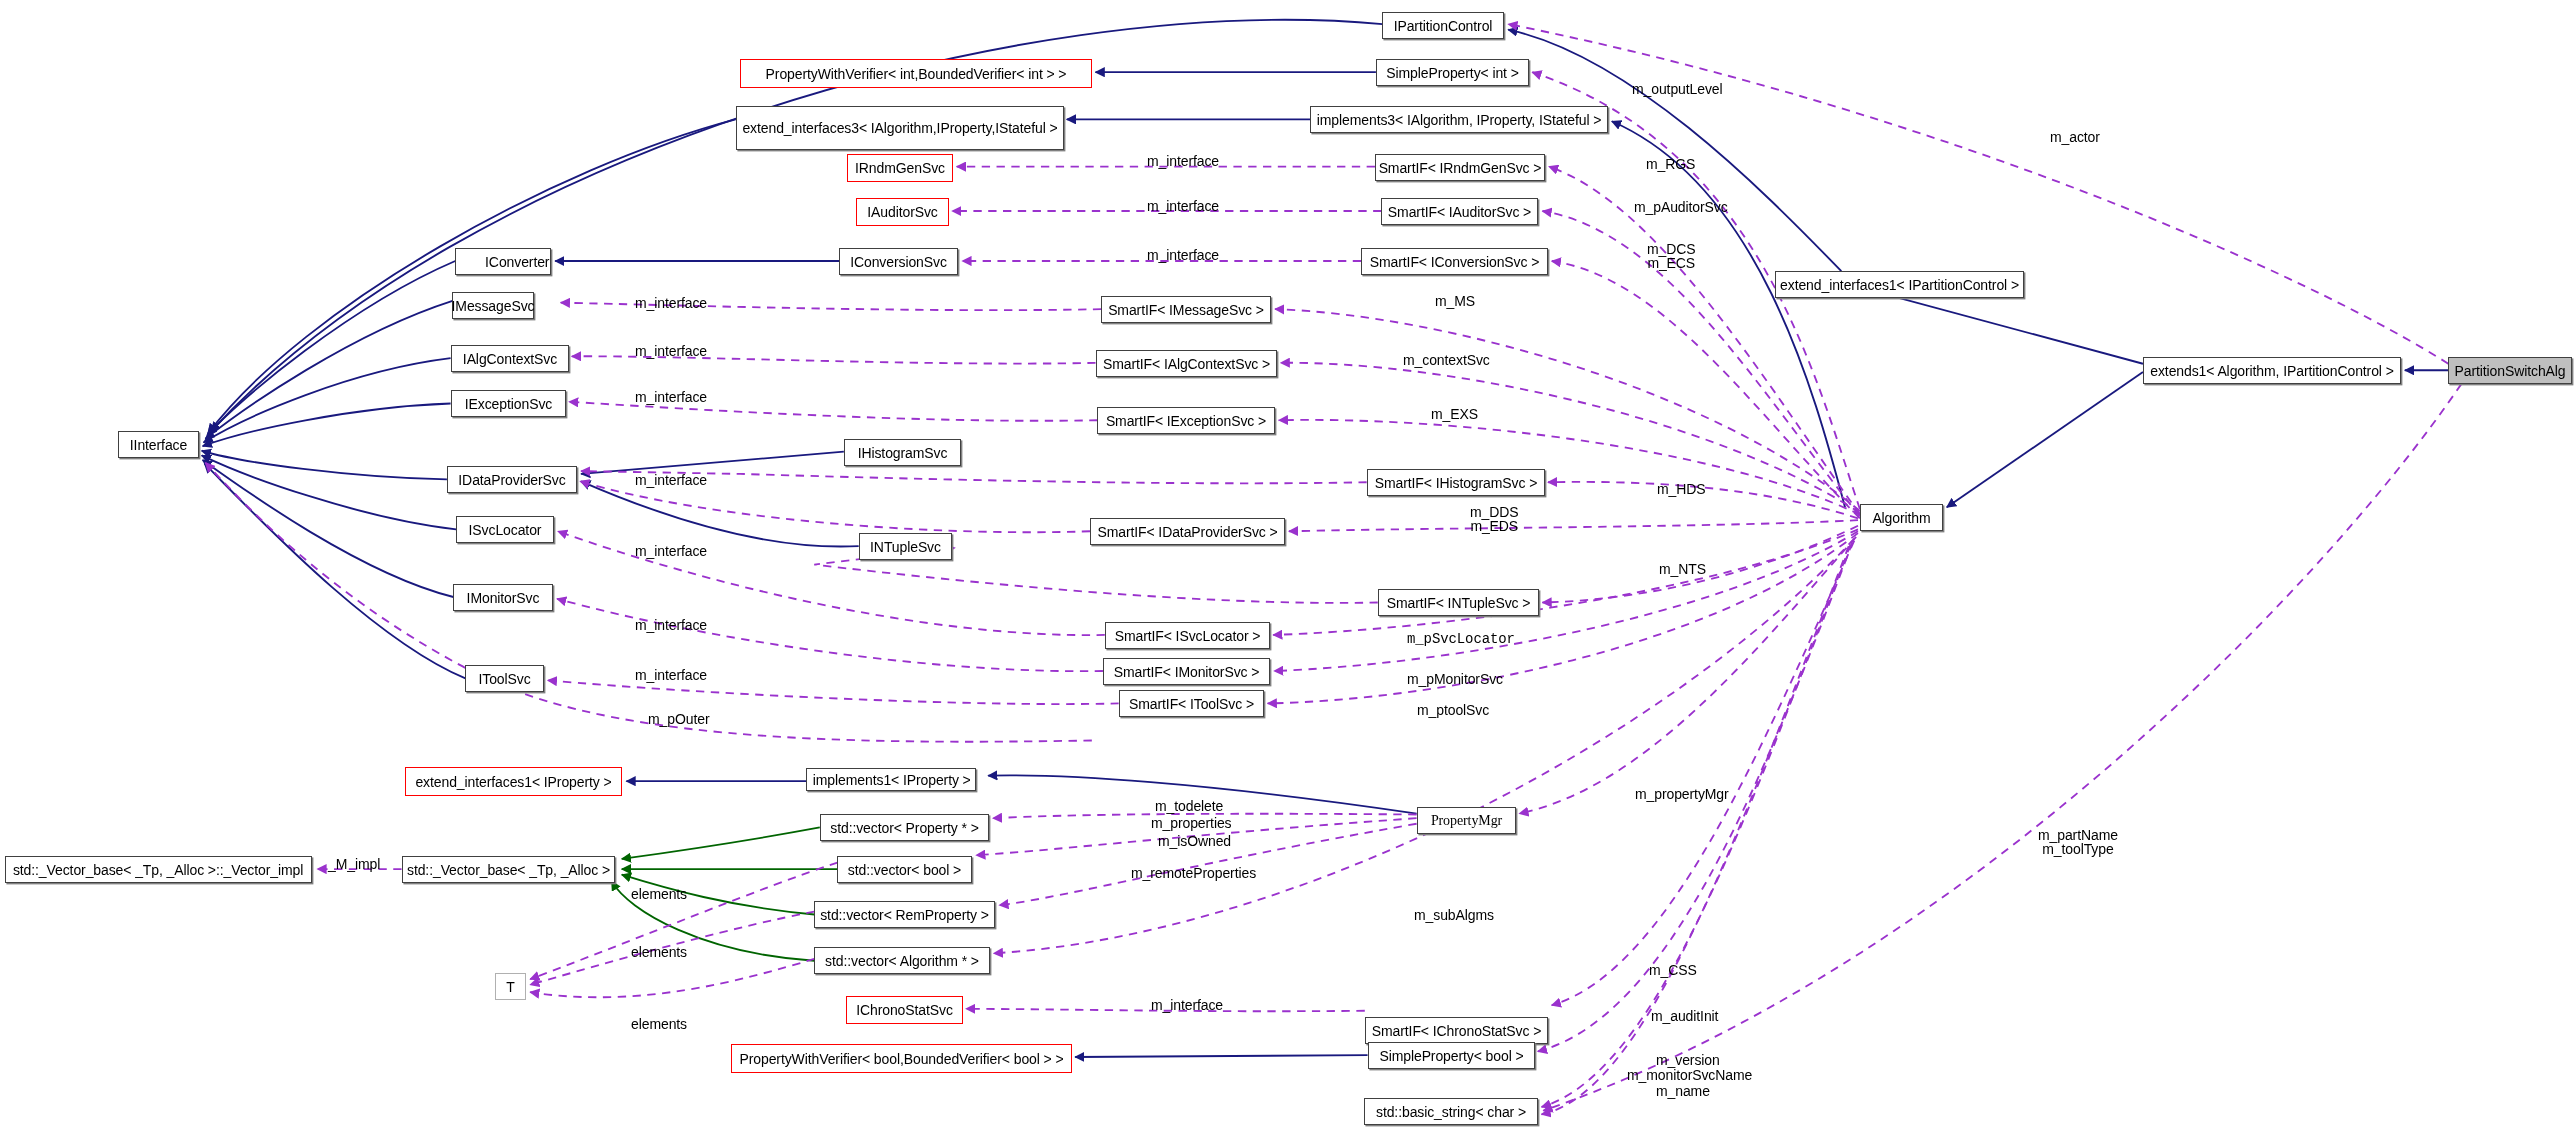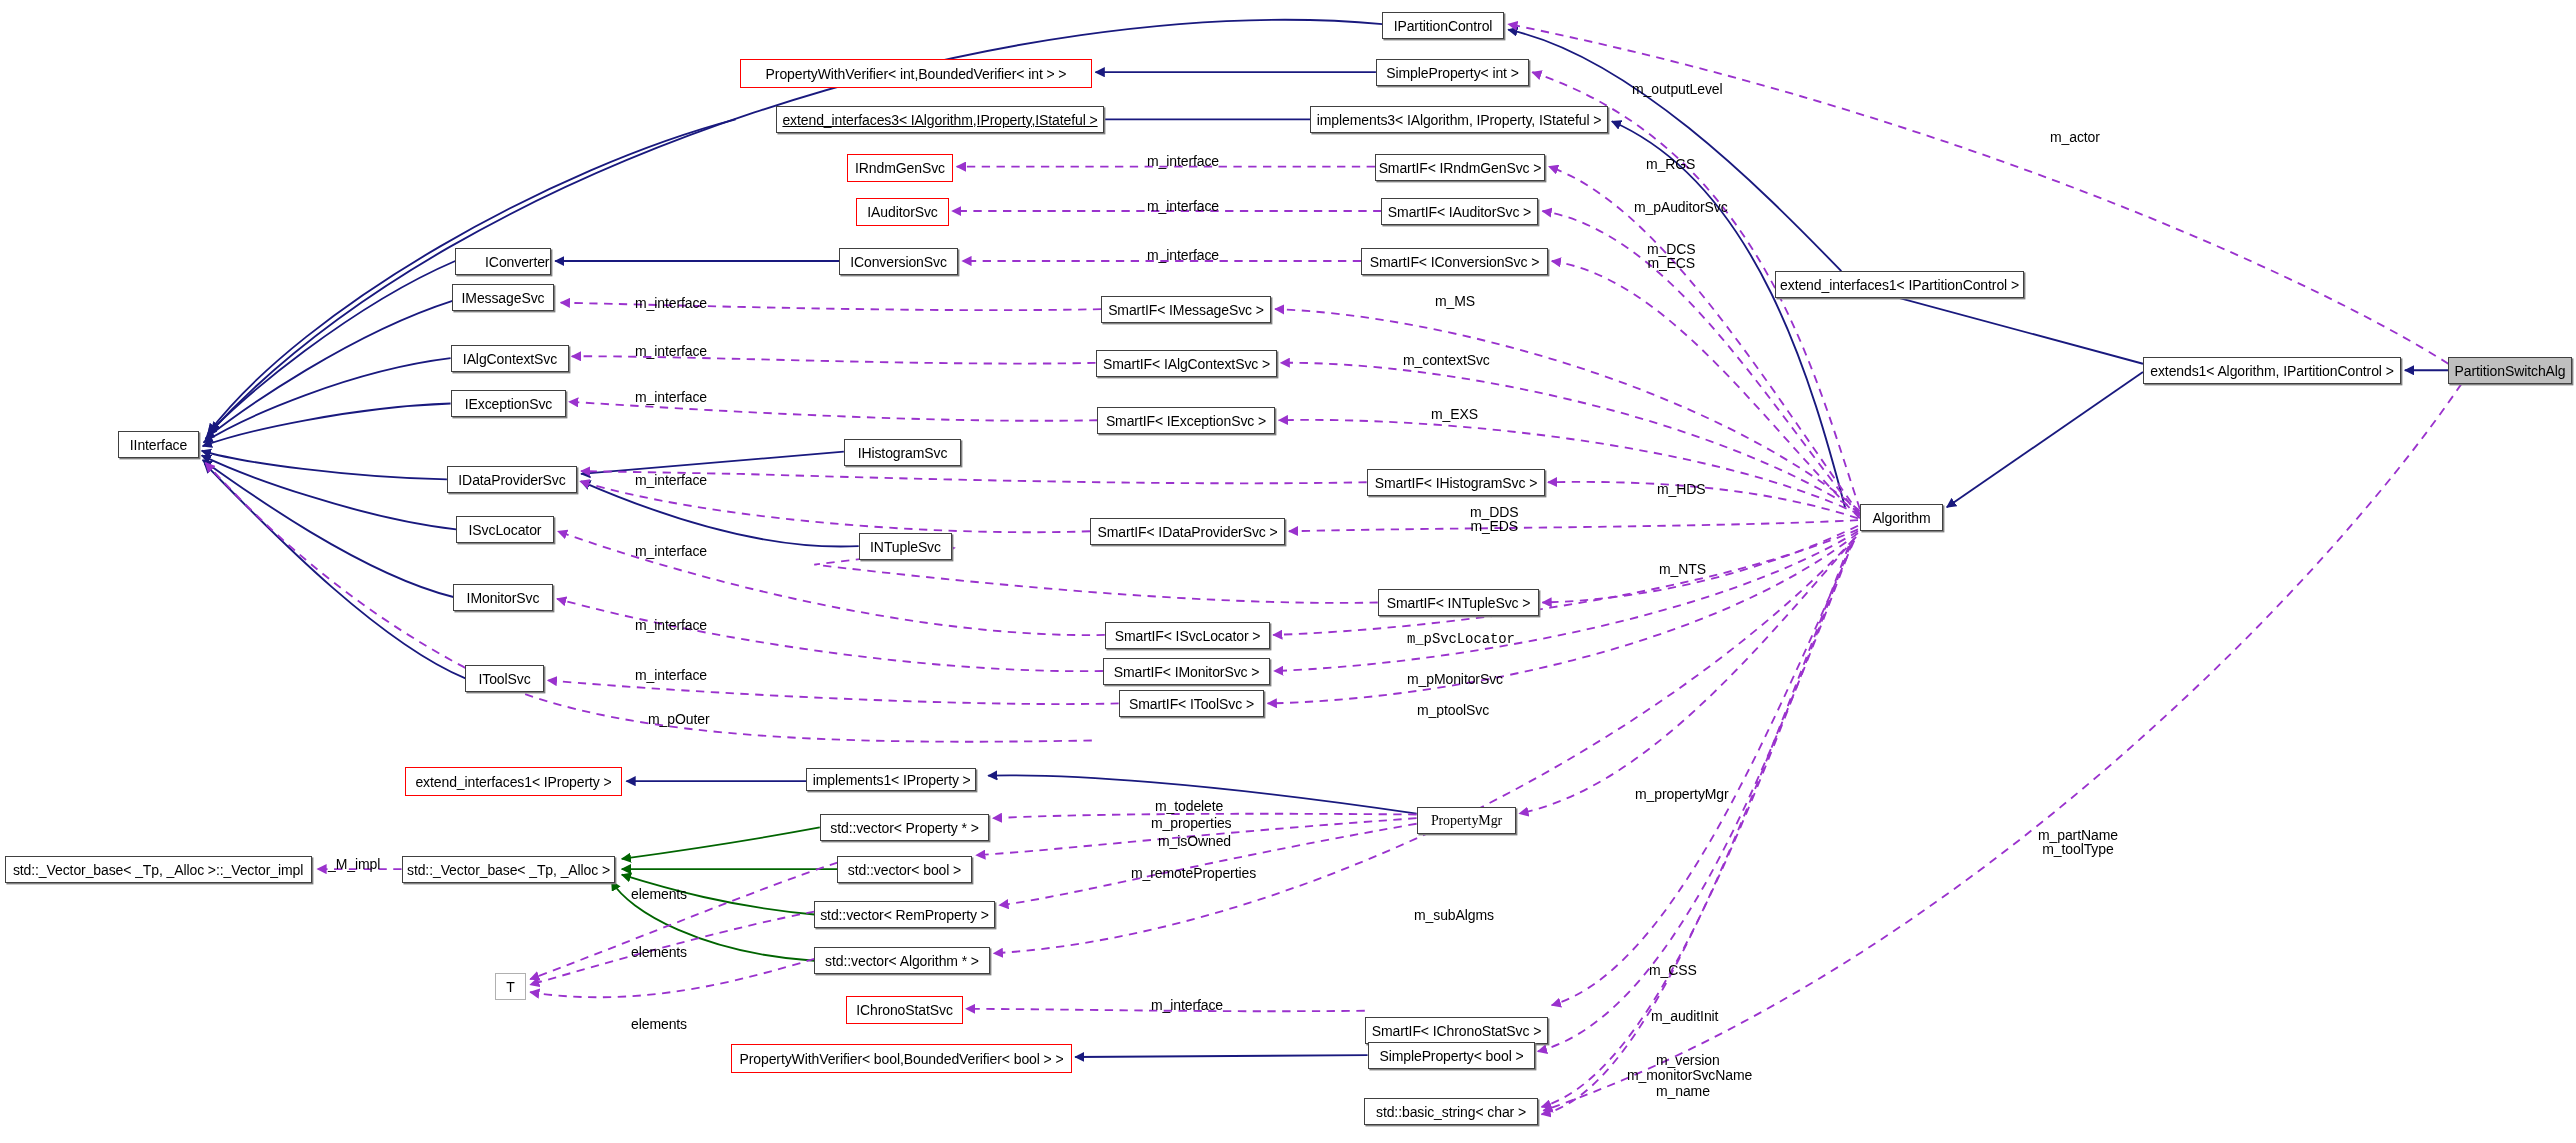--- a/index.html
+++ b/index.html
@@ -145,30 +145,30 @@
     <path class="use" d="M880,985 C800,1000 690,1030 573,1064"></path>
     <path class="use" d="M880,1036 C800,1060 690,1090 573,1072"></path>
 
     <path class="use" d="M434,939 L343,939"></path>
   </svg>
 
   <div id="nodes">
       <div class="node" style="left: 1382px; top: 12px; width: 122px; height: 27px;">IPartitionControl</div>
       <div class="node red" style="left: 740px; top: 59px; width: 352px; height: 29px;">PropertyWithVerifier&lt; int,BoundedVerifier&lt; int &gt; &gt;</div>
       <div class="node" style="left: 1376px; top: 59px; width: 153px; height: 27px;">SimpleProperty&lt; int &gt;</div>
-      <div class="node" style="left: 776px; top: 106px; width: 328px; height: 27px; text-decoration: underline;">extend_interfaces3&lt; IAlgorithm,IProperty,IStateful &gt;</div>
+      <div class="node" style="left: 736px; top: 106px; width: 328px; height: 44px;">extend_interfaces3&lt; IAlgorithm,IProperty,IStateful &gt;</div>
       <div class="node" style="left: 1310px; top: 106px; width: 298px; height: 27px;">implements3&lt; IAlgorithm, IProperty, IStateful &gt;</div>
       <div class="node red" style="left: 847px; top: 154px; width: 106px; height: 28px;">IRndmGenSvc</div>
       <div class="node" style="left: 1375px; top: 154px; width: 170px; height: 27px;">SmartIF&lt; IRndmGenSvc &gt;</div>
       <div class="node red" style="left: 856px; top: 198px; width: 93px; height: 28px;">IAuditorSvc</div>
       <div class="node" style="left: 1381px; top: 198px; width: 157px; height: 27px;">SmartIF&lt; IAuditorSvc &gt;</div>
       <div class="node" style="left: 455px; top: 248px; width: 96px; height: 27px; padding-left: 35px;">IConverter</div>
       <div class="node" style="left: 839px; top: 248px; width: 119px; height: 27px;">IConversionSvc</div>
       <div class="node" style="left: 1361px; top: 248px; width: 187px; height: 27px;">SmartIF&lt; IConversionSvc &gt;</div>
-      <div class="node" style="left: 452px; top: 284px; width: 102px; height: 27px;">IMessageSvc</div>
+      <div class="node" style="left: 452px; top: 292px; width: 82px; height: 27px;">IMessageSvc</div>
       <div class="node" style="left: 1101px; top: 296px; width: 170px; height: 27px;">SmartIF&lt; IMessageSvc &gt;</div>
       <div class="node" style="left: 451px; top: 345px; width: 118px; height: 27px;">IAlgContextSvc</div>
       <div class="node" style="left: 1096px; top: 350px; width: 181px; height: 27px;">SmartIF&lt; IAlgContextSvc &gt;</div>
       <div class="node" style="left: 451px; top: 390px; width: 115px; height: 27px;">IExceptionSvc</div>
       <div class="node" style="left: 1097px; top: 407px; width: 178px; height: 27px;">SmartIF&lt; IExceptionSvc &gt;</div>
       <div class="node" style="left: 844px; top: 439px; width: 117px; height: 27px;">IHistogramSvc</div>
       <div class="node" style="left: 447px; top: 466px; width: 130px; height: 27px;">IDataProviderSvc</div>
       <div class="node" style="left: 1367px; top: 469px; width: 178px; height: 27px;">SmartIF&lt; IHistogramSvc &gt;</div>
       <div class="node" style="left: 118px; top: 431px; width: 81px; height: 27px;">IInterface</div>
       <div class="node" style="left: 456px; top: 516px; width: 98px; height: 27px;">ISvcLocator</div>

